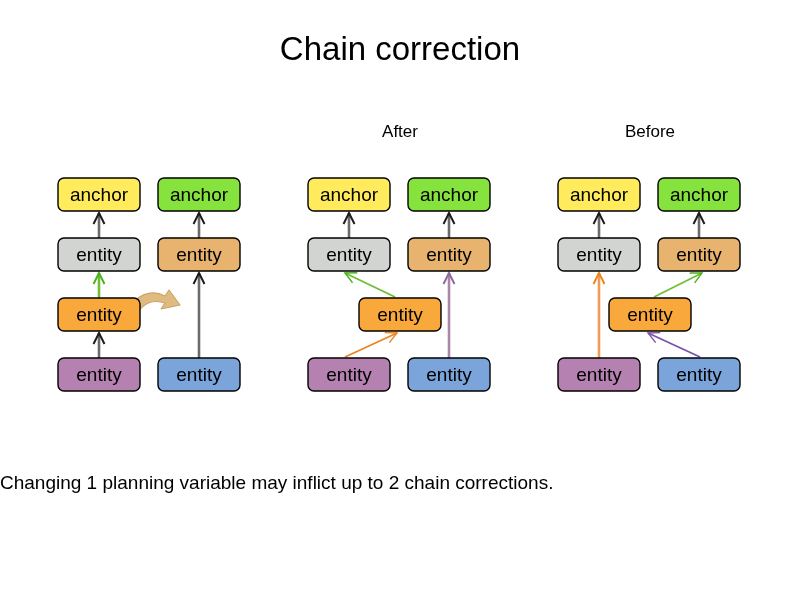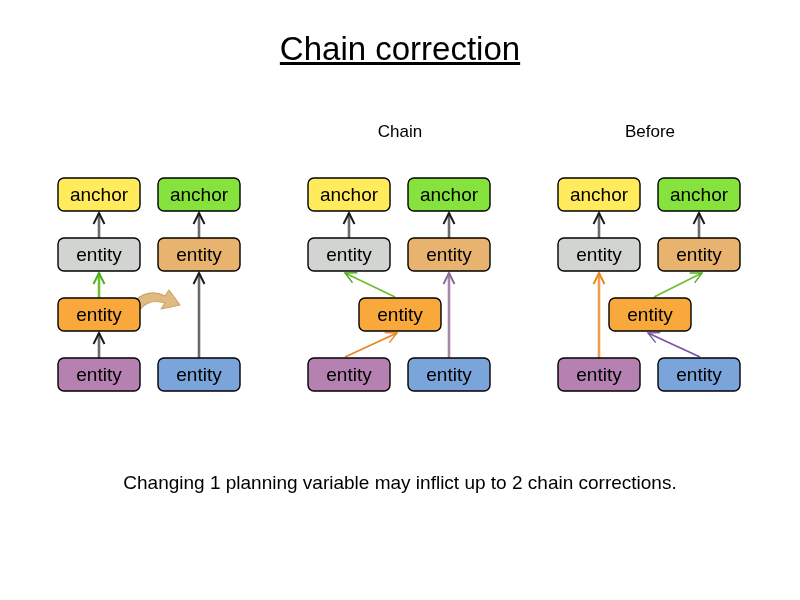--- a/index.html
+++ b/index.html
@@ -25,39 +25,37 @@
   .title {
     position: absolute;
     left: 0;
     top: 28px;
     width: 800px;
     text-align: center;
     font-size: 33px;
     line-height: 42px;
     font-weight: normal;
     color: #000000;
-    text-decoration: underline;
   }
   .panel-label {
     position: absolute;
     font-size: 17px;
     line-height: 22px;
     text-align: center;
     color: #000000;
     white-space: nowrap;
   }
   #label-before { left: 330px; top: 121px; width: 140px; }
   #label-after  { left: 580px; top: 121px; width: 140px; }
 
   .caption {
     position: absolute;
     left: 0;
     top: 470px;
     width: 800px;
-    text-align: center;
     font-size: 19px;
     line-height: 26px;
     color: #000000;
   }
 
   
   #graph {
     position: absolute;
     left: 0;
     top: 0;
@@ -79,21 +77,21 @@
     dominant-baseline: middle;
   }
 </style>
 </head>
 <body>
 
 <div id="slide">
 
   <div class="title">Chain correction</div>
 
-  <div class="panel-label" id="label-before">Chain</div>
+  <div class="panel-label" id="label-before">After</div>
   <div class="panel-label" id="label-after">Before</div>
 
   <svg id="graph" viewBox="0 0 800 600" xmlns="http://www.w3.org/2000/svg">
       <g>
         <line x1="99" y1="238" x2="99" y2="213" stroke="#6b6b6b" stroke-width="2.6" stroke-linecap="butt"></line>
         <path d="M 104.5 224 L 99 213 L 93.5 224" fill="none" stroke="#1a1a1a" stroke-width="1.9500000000000002" stroke-linecap="butt" stroke-linejoin="miter"></path>
         <line x1="199" y1="238" x2="199" y2="213" stroke="#6b6b6b" stroke-width="2.6" stroke-linecap="butt"></line>
         <path d="M 204.5 224 L 199 213 L 193.5 224" fill="none" stroke="#1a1a1a" stroke-width="1.9500000000000002" stroke-linecap="butt" stroke-linejoin="miter"></path>
         <line x1="99" y1="298" x2="99" y2="273" stroke="#6cbf2e" stroke-width="2.6" stroke-linecap="butt"></line>
         <path d="M 104.5 284 L 99 273 L 93.5 284" fill="none" stroke="#4caf22" stroke-width="1.9500000000000002" stroke-linecap="butt" stroke-linejoin="miter"></path>

